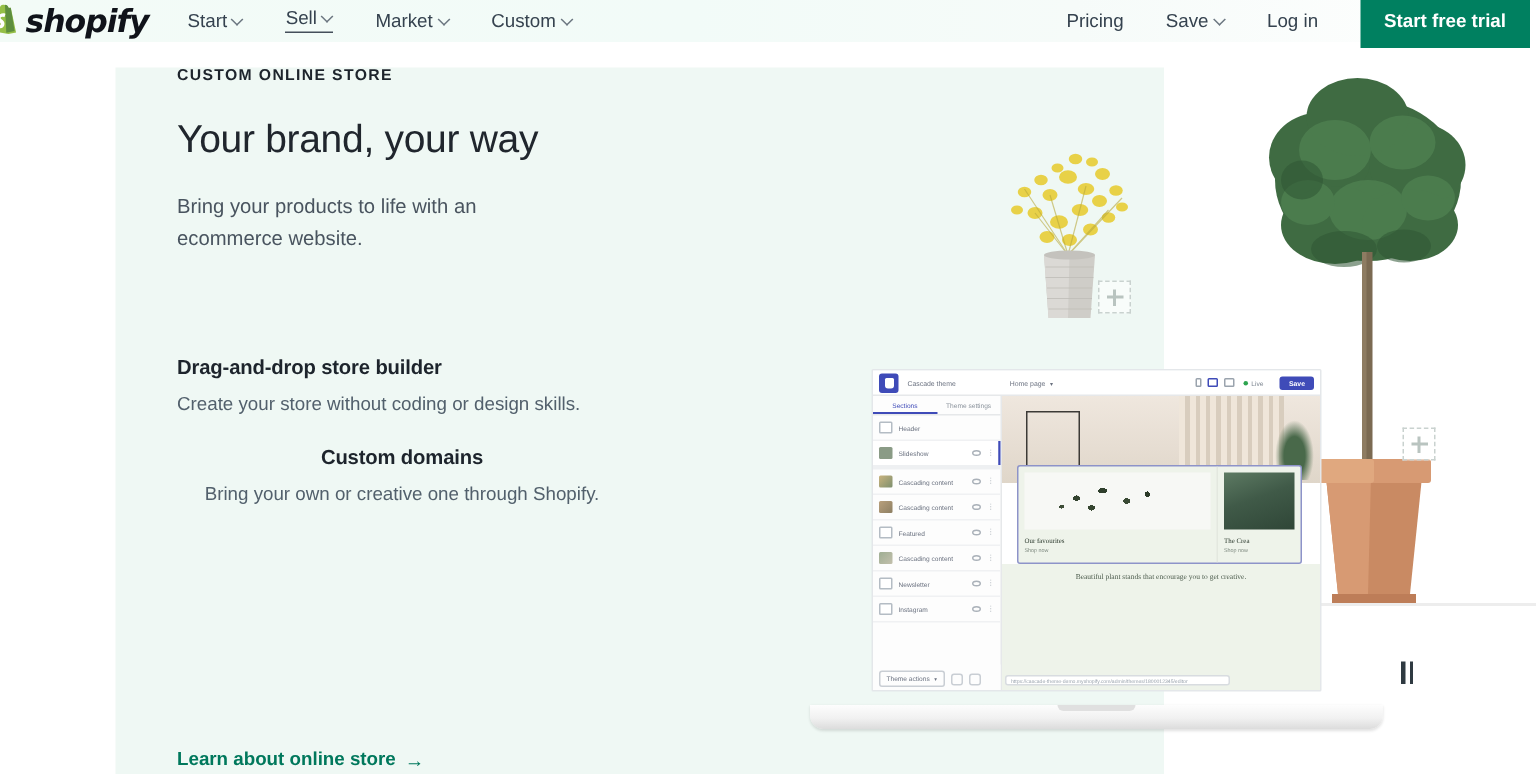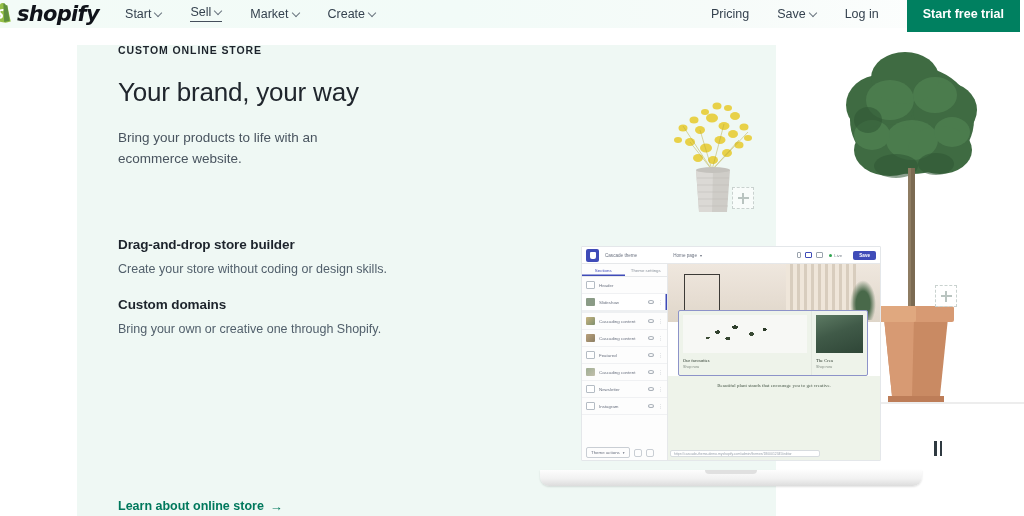--- a/index.html
+++ b/index.html
@@ -59,21 +59,21 @@
     color: #1d242c; text-transform: uppercase; margin-bottom: 21px;
   }
   .headline {
     font-size: 26px; font-weight: 400; color: #20262d;
     letter-spacing: -0.2px; line-height: 1.2; margin-bottom: 20px;
   }
   .subcopy { font-size: 13.5px; color: #49545f; line-height: 1.55; width: 245px; }
 
   .features { position: absolute; left: 118px; top: 237px; width: 300px; z-index: 20; }
   .feature { margin-bottom: 18px; }
-  .feature:last-of-type { margin-bottom: 8px; }
+  .feature:last-of-type { margin-bottom: 8px; text-align: center; }
   .feature-title {
     font-size: 13.5px; font-weight: 700; color: #1d242c;
     margin-bottom: 8px; letter-spacing: -0.1px;
   }
   .feature-body { font-size: 12.5px; color: #52606c; line-height: 1.55; }
   .learn-link {
     position: absolute; left: 118px; top: 499px; z-index: 20;
     font-size: 12.5px; font-weight: 700; color: #00785c;
     display: inline-flex; align-items: center; gap: 6px;
     text-decoration: none; cursor: pointer; white-space: nowrap;
@@ -257,21 +257,21 @@
       </span>
       <span class="nav-item active">
         <span>Sell</span>
         <span class="caret"></span>
       </span>
       <span class="nav-item">
         <span>Market</span>
         <span class="caret"></span>
       </span>
       <span class="nav-item">
-        <span>Create</span>
+        <span>Custom</span>
         <span class="caret"></span>
       </span>
     </div>
 
     <div class="nav-right">
       <span class="nav-item">
         <span>Pricing</span>
       </span>
       <span class="nav-item">
         <span>Save</span>

